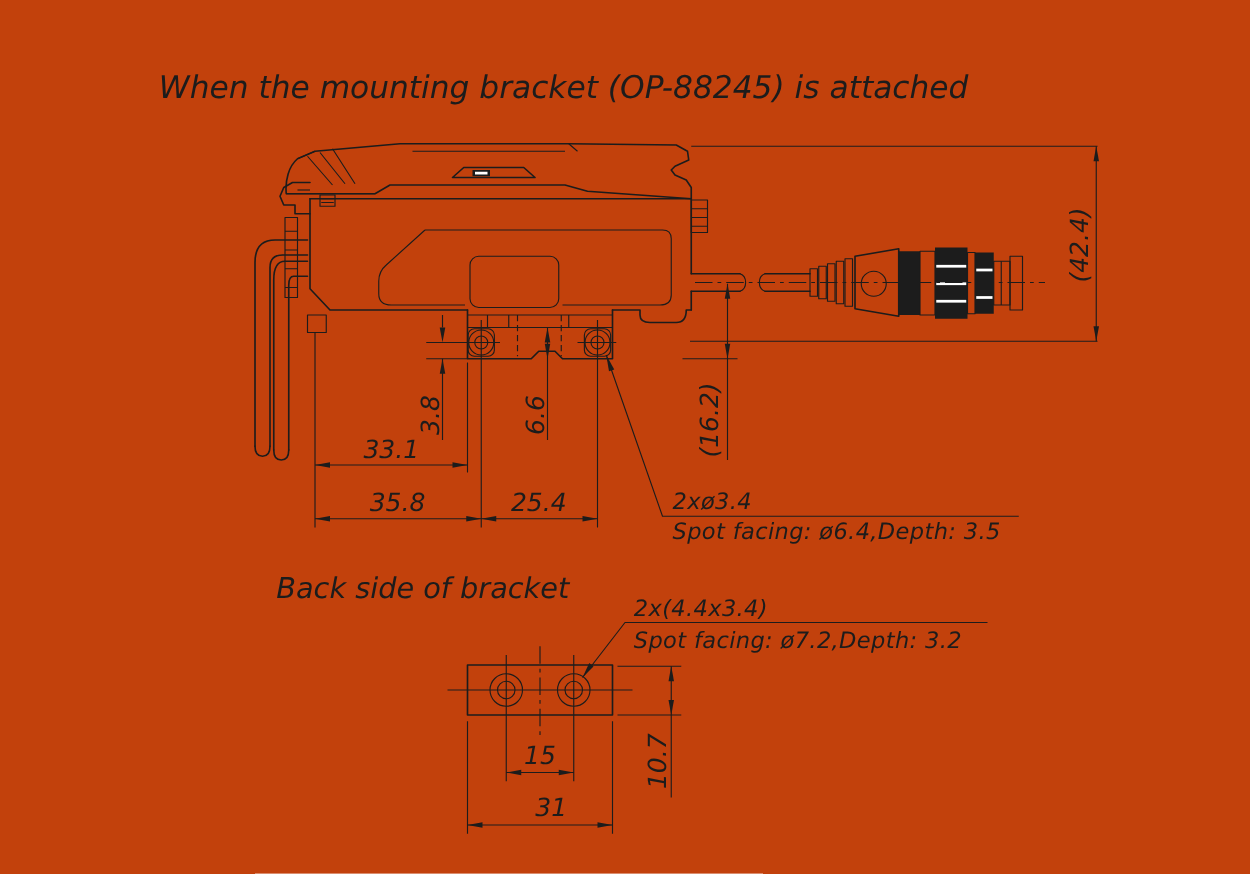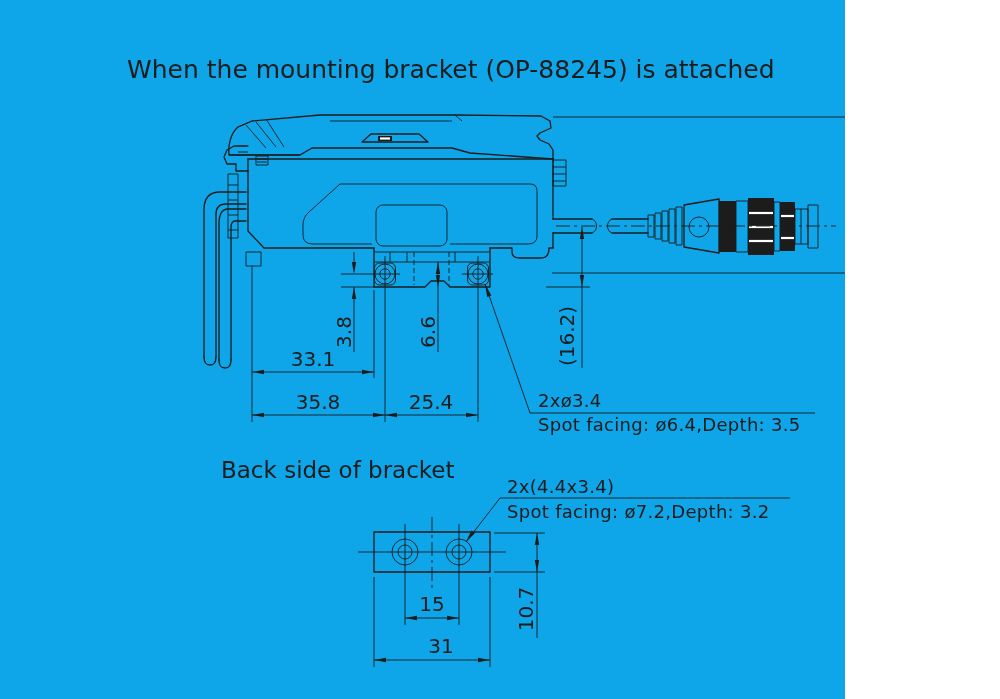--- a/index.html
+++ b/index.html
@@ -1,17 +1,17 @@
 <!DOCTYPE html>
 <html><head>
 <meta charset="utf-8">
 <style>
   html,body{margin:0;padding:0;background:#ffffff;}
-  #stage{position:relative;width:845px;height:699px;background:#0ea5e9;overflow:hidden;
-         font-family:"DejaVu Sans",sans-serif;color:#1c1c1c;}
+  #stage{position:relative;width:1000px;height:699px;background:#c2410c;overflow:hidden;
+         font-family:"DejaVu Sans",sans-serif;color:#1c1c1c;font-style:italic;}
   svg{position:absolute;left:0;top:0;}
   .ln{fill:none;stroke:#1c1c1c;stroke-width:1.3;stroke-linejoin:round;stroke-linecap:round;}
   .thin{fill:none;stroke:#1c1c1c;stroke-width:0.9;stroke-linejoin:round;stroke-linecap:butt;}
   .dash{fill:none;stroke:#1c1c1c;stroke-width:0.9;stroke-dasharray:5 3;}
   .cl{fill:none;stroke:#1c1c1c;stroke-width:0.9;stroke-dasharray:14 4 3 4;}
   .fillk{fill:#1c1c1c;stroke:none;}
   .wln{fill:none;stroke:#ffffff;stroke-width:2.2;}
   .arr{fill:#1c1c1c;stroke:none;}
   .txt{font-family:"DejaVu Sans",sans-serif;font-size:20px;fill:#1c1c1c;}
   .note{font-family:"DejaVu Sans",sans-serif;font-size:18px;fill:#1c1c1c;letter-spacing:0.3px;}

